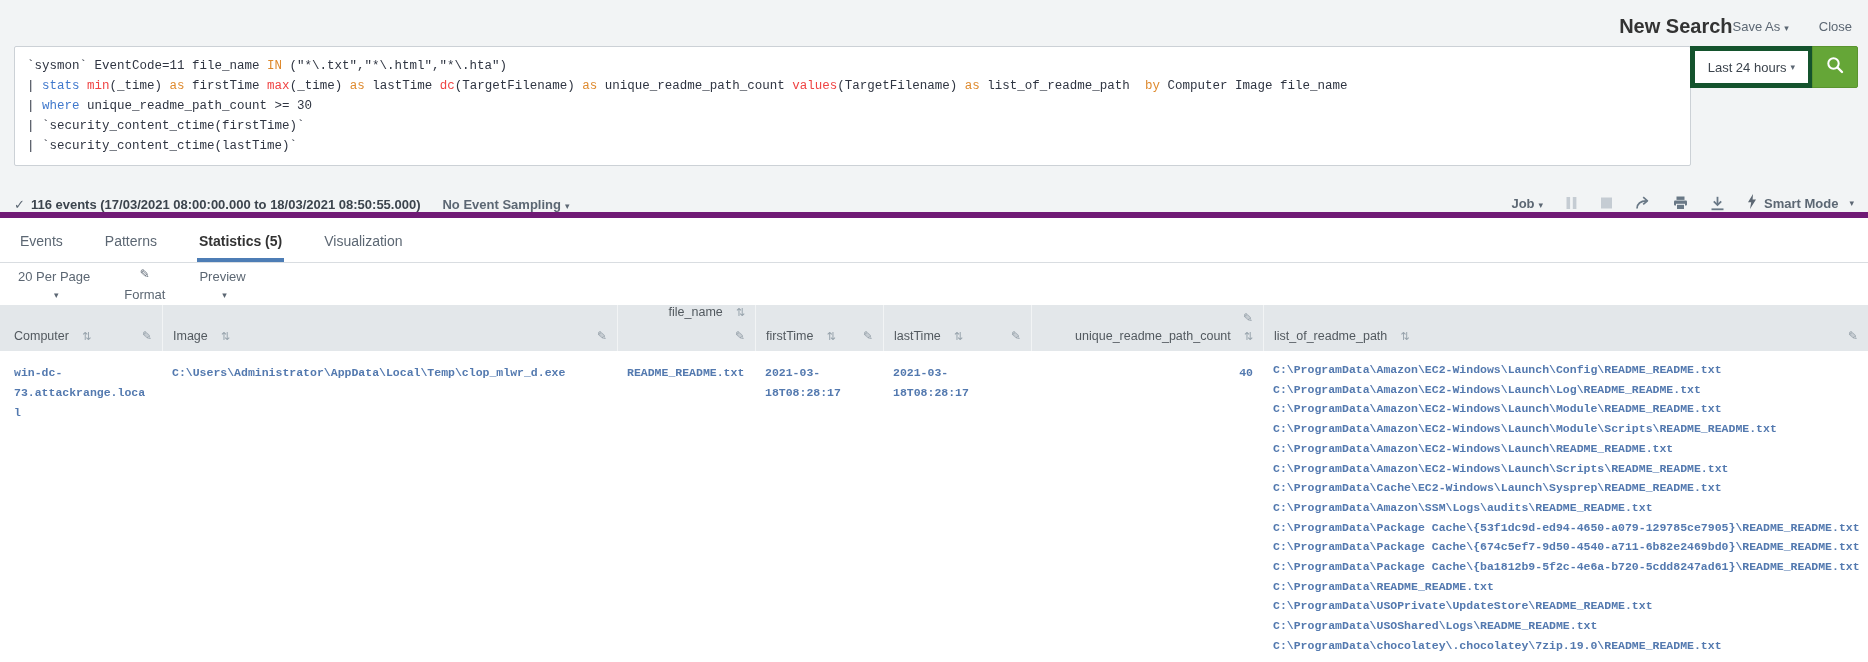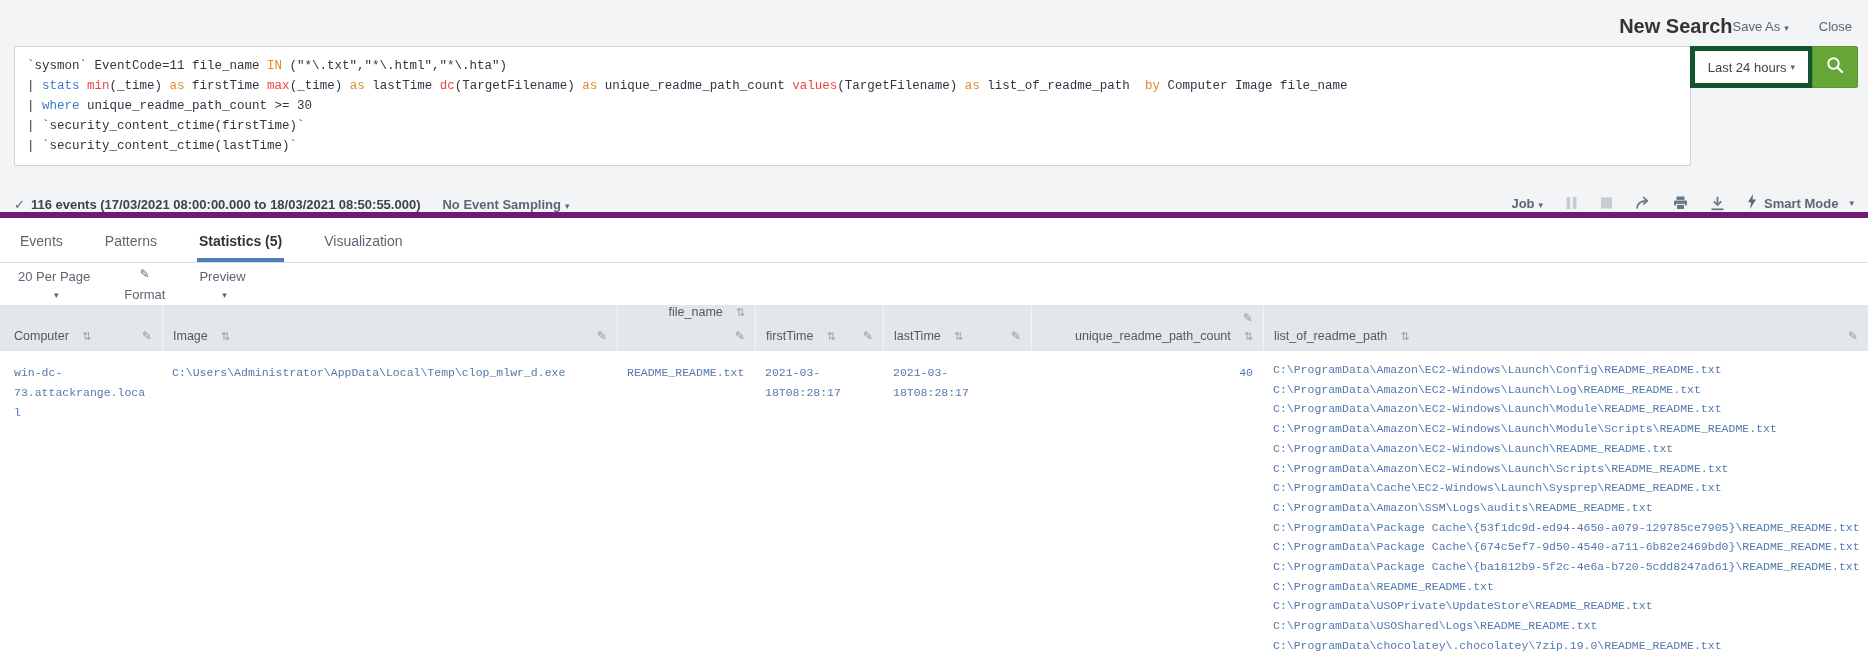--- a/index.html
+++ b/index.html
@@ -73,21 +73,21 @@
   .col-file_name { width:138px;flex-direction:column; }
   .col-firstTime { width:128px; }
   .col-lastTime { width:148px; }
   .col-unique_readme_path_count { width:232px; flex-direction:column-reverse; align-items:flex-end;
     justify-content:flex-start; padding-top:5px; gap:4px; }
   .col-list_of_readme_path { flex:1; }
 
   .tbody { background:#fff; }
   .tr { display:flex; align-items:flex-start; }
   .td { padding:12px 10px 0 10px; font-family:"Liberation Mono","DejaVu Sans Mono",monospace;
-    font-size:11.5px; line-height:20px; color:#5379af; overflow-wrap:break-word; cursor:pointer; }
+    font-size:11.5px; line-height:20px; color:#5379af; overflow-wrap:break-word; cursor:pointer;font-weight:bold; }
   .td:first-child { padding-left:14px; }
   .td.num { text-align:right; }
   .td-paths { padding-top:9px; overflow:hidden; }
   .path-line { white-space:pre; line-height:19.7px; cursor:pointer; }
 </style>
 </head>
 <body>
 
 <div class="top-section">
   <div class="header-bar">

